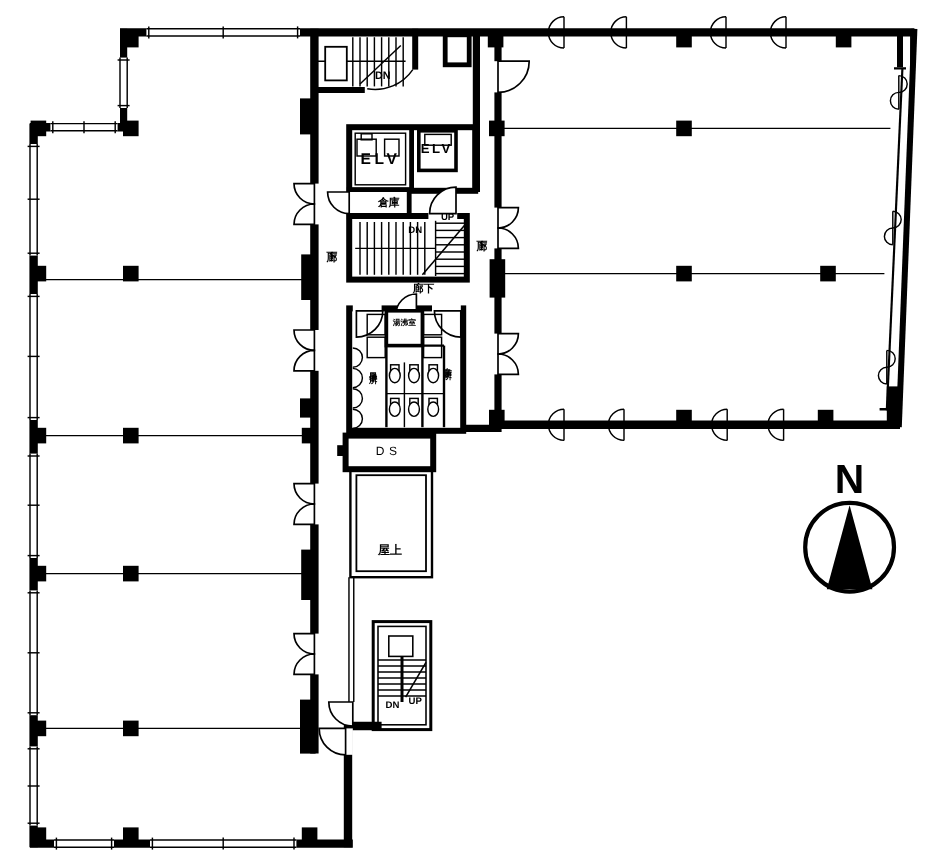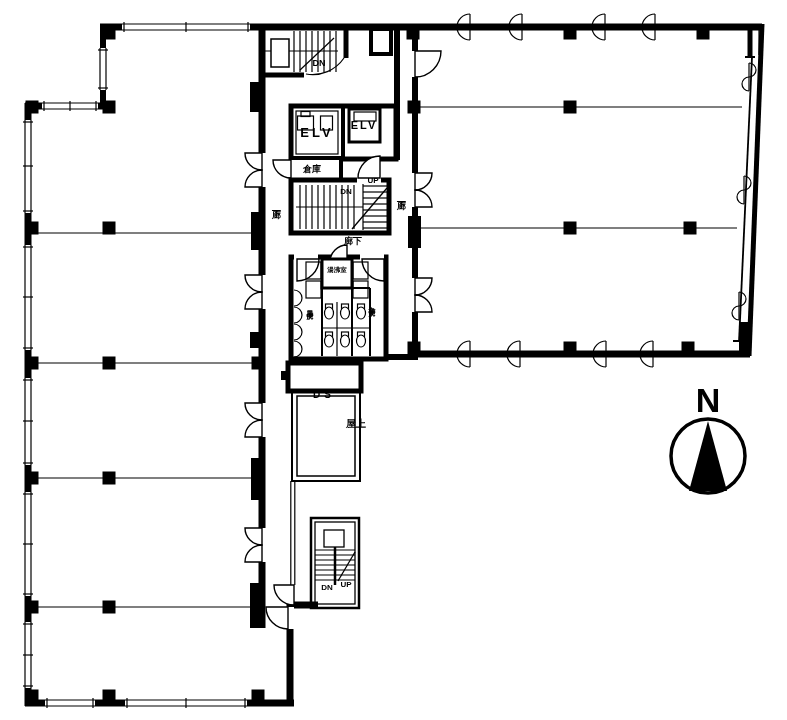--- a/index.html
+++ b/index.html
@@ -364,27 +364,27 @@
 
   <g>
     <circle cx="708" cy="456" r="37" fill="#fff" stroke="#000" stroke-width="3.5"></circle>
     <path d="M 708 421 L 689 491 L 727 491 Z" fill="#000"></path>
   </g>
 </svg>
 
 <span class="lbl" style="left:319px;top:63px;font-size:9px;font-weight:700;">DN</span>
 <span class="lbl" style="left:317px;top:132px;font-size:13px;font-weight:600;letter-spacing:3px;">ELV</span>
 <span class="lbl" style="left:364px;top:125px;font-size:11px;font-weight:600;letter-spacing:2px;">ELV</span>
-<span class="lbl" style="left:312px;top:169px;font-size:9px;font-weight:700;">倉庫</span>
+<span class="lbl" style="left:324px;top:169px;font-size:9px;font-weight:700;">倉庫</span>
 <span class="lbl v" style="left:276px;top:203px;font-size:9px;font-weight:700;">廊下</span>
 <span class="lbl" style="left:373px;top:181px;font-size:8px;font-weight:700;">UP</span>
 <span class="lbl" style="left:346px;top:192px;font-size:8px;font-weight:700;">DN</span>
 <span class="lbl v" style="left:401px;top:194px;font-size:9px;font-weight:700;">廊下</span>
 <span class="lbl" style="left:353px;top:241px;font-size:9px;font-weight:700;">廊下</span>
 <span class="lbl" style="left:337px;top:270px;font-size:6.5px;font-weight:700;">湯沸室</span>
 <span class="lbl v" style="left:310px;top:306px;font-size:7px;font-weight:700;">男子便所</span>
 <span class="lbl v" style="left:372px;top:303px;font-size:7px;font-weight:700;">女子便所</span>
-<span class="lbl" style="left:324px;top:395px;font-size:10px;font-weight:700;letter-spacing:4px;">DS</span>
-<span class="lbl" style="left:325px;top:424px;font-size:10px;font-weight:700;margin-left:31px;">屋上</span>
+<span class="lbl" style="left:324px;top:377px;font-size:10px;font-weight:400;letter-spacing:4px;">DS</span>
+<span class="lbl" style="left:325px;top:460px;font-size:10px;font-weight:700;">屋上</span>
 <span class="lbl" style="left:327px;top:588px;font-size:8px;font-weight:700;">DN</span>
 <span class="lbl" style="left:346px;top:585px;font-size:8px;font-weight:700;">UP</span>
 <span class="lbl" style="left:708px;top:400px;font-size:34px;font-weight:800;">N</span>
 </div>
 
 </body></html>

